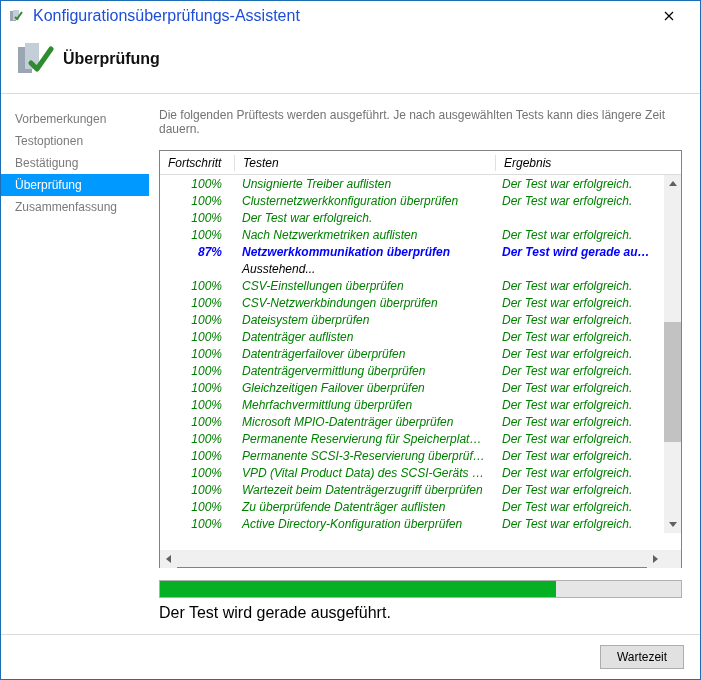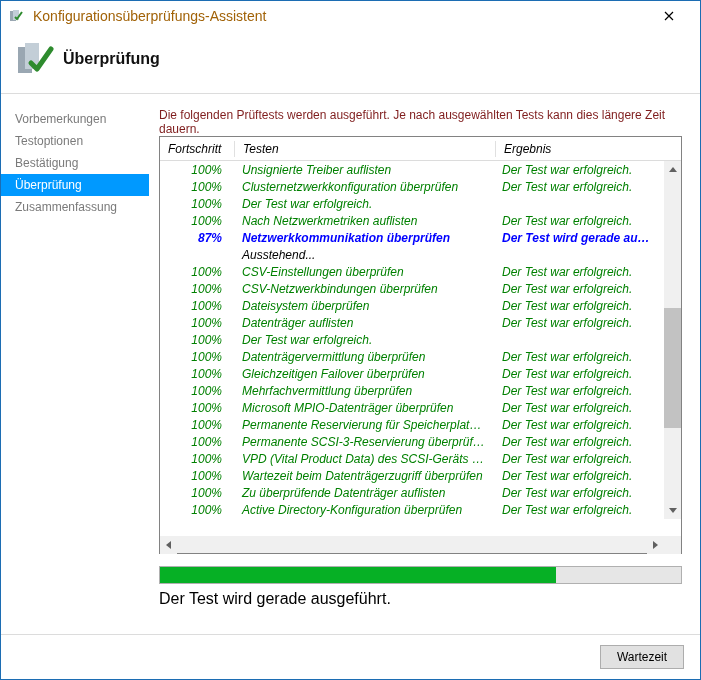--- a/index.html
+++ b/index.html
@@ -1,32 +1,32 @@
 <!DOCTYPE html>
 <html><head>
 <meta charset="utf-8">
 <style>
   * { box-sizing: border-box; }
   html, body { margin:0; padding:0; width:701px; height:680px; font-family:"Segoe UI", Tahoma, sans-serif; font-size:12px; color:#000; }
   .window { width:701px; height:680px; border:1px solid #1c6db3; background:#fff; display:flex; flex-direction:column; position:relative; }
   .titlebar { height:30px; display:flex; align-items:center; padding:0 8px; background:#fff; }
   .titlebar .tb-icon { width:16px; height:16px; margin-right:8px; }
-  .titlebar .tb-title { flex:1; font-size:14px; color:#a16207; }
+  .titlebar .tb-title { flex:1; font-size:16px; color:#1d4ed8; }
   .titlebar .tb-close { width:46px; height:30px; display:flex; align-items:center; justify-content:center; cursor:pointer; }
   .titlebar .tb-close svg { width:10px; height:10px; }
   .header { display:flex; align-items:center; padding:8px 12px 14px 14px; }
   .header .hdr-icon { width:40px; height:40px; margin-right:8px; }
   .header h1 { font-size:16px; font-weight:700; margin:0; color:#111; }
   .hsep { height:1px; background:#dcdcdc; margin:0; }
   .body { flex:1; display:flex; overflow:hidden;justify-content:flex-end; }
   .sidebar { width:148px; padding:14px 0 0 0; background:#fff; }
   .side-item { padding:4px 12px 4px 14px; font-size:12px; color:#7a7a7a; cursor:pointer; white-space:nowrap; }
   .side-item.active { background:#0099ff; color:#fff; }
   .main { flex:1; padding:14px 18px 12px 10px; display:flex; flex-direction:column; overflow:hidden; }
-  .instr { font-size:12px; color:#7f1d1d; }
+  .instr { font-size:12px; color:#737373; margin-bottom:14px; }
   .tablewrap { border:1px solid #828282; height:418px; position:relative; display:flex; flex-direction:column;font-style:italic; }
   .thead { display:flex; align-items:center; height:24px; border-bottom:1px solid #dcdcdc; background:#fff; font-size:12px; }
   .thead .col { padding:4px 8px; color:#000; }
   .thead .sep { width:1px; height:16px; background:#e0e0e0; }
   .col.progress { width:74px; }
   .col.testen { width:260px; }
   .col.ergebnis { flex:1; }
   .tbody { flex:1; overflow:hidden; position:relative; }
   .rows { position:absolute; top:0; left:0; right:17px; }
   .row { display:flex; align-items:center; height:17px; font-size:12px; }
@@ -154,20 +154,21 @@
                 <div class="cell testen">Dateisystem überprüfen</div>
                 <div class="cell ergebnis">Der Test war erfolgreich.</div>
               </div>
               <div class="row status-success">
                 <div class="cell progress">100%</div>
                 <div class="cell testen">Datenträger auflisten</div>
                 <div class="cell ergebnis">Der Test war erfolgreich.</div>
               </div>
               <div class="row status-success">
                 <div class="cell progress">100%</div>
+                <div class="cell testen">Datenträgerfailover überprüfen</div>
                 <div class="cell ergebnis">Der Test war erfolgreich.</div>
               </div>
               <div class="row status-success">
                 <div class="cell progress">100%</div>
                 <div class="cell testen">Datenträgervermittlung überprüfen</div>
                 <div class="cell ergebnis">Der Test war erfolgreich.</div>
               </div>
               <div class="row status-success">
                 <div class="cell progress">100%</div>
                 <div class="cell testen">Gleichzeitigen Failover überprüfen</div>

